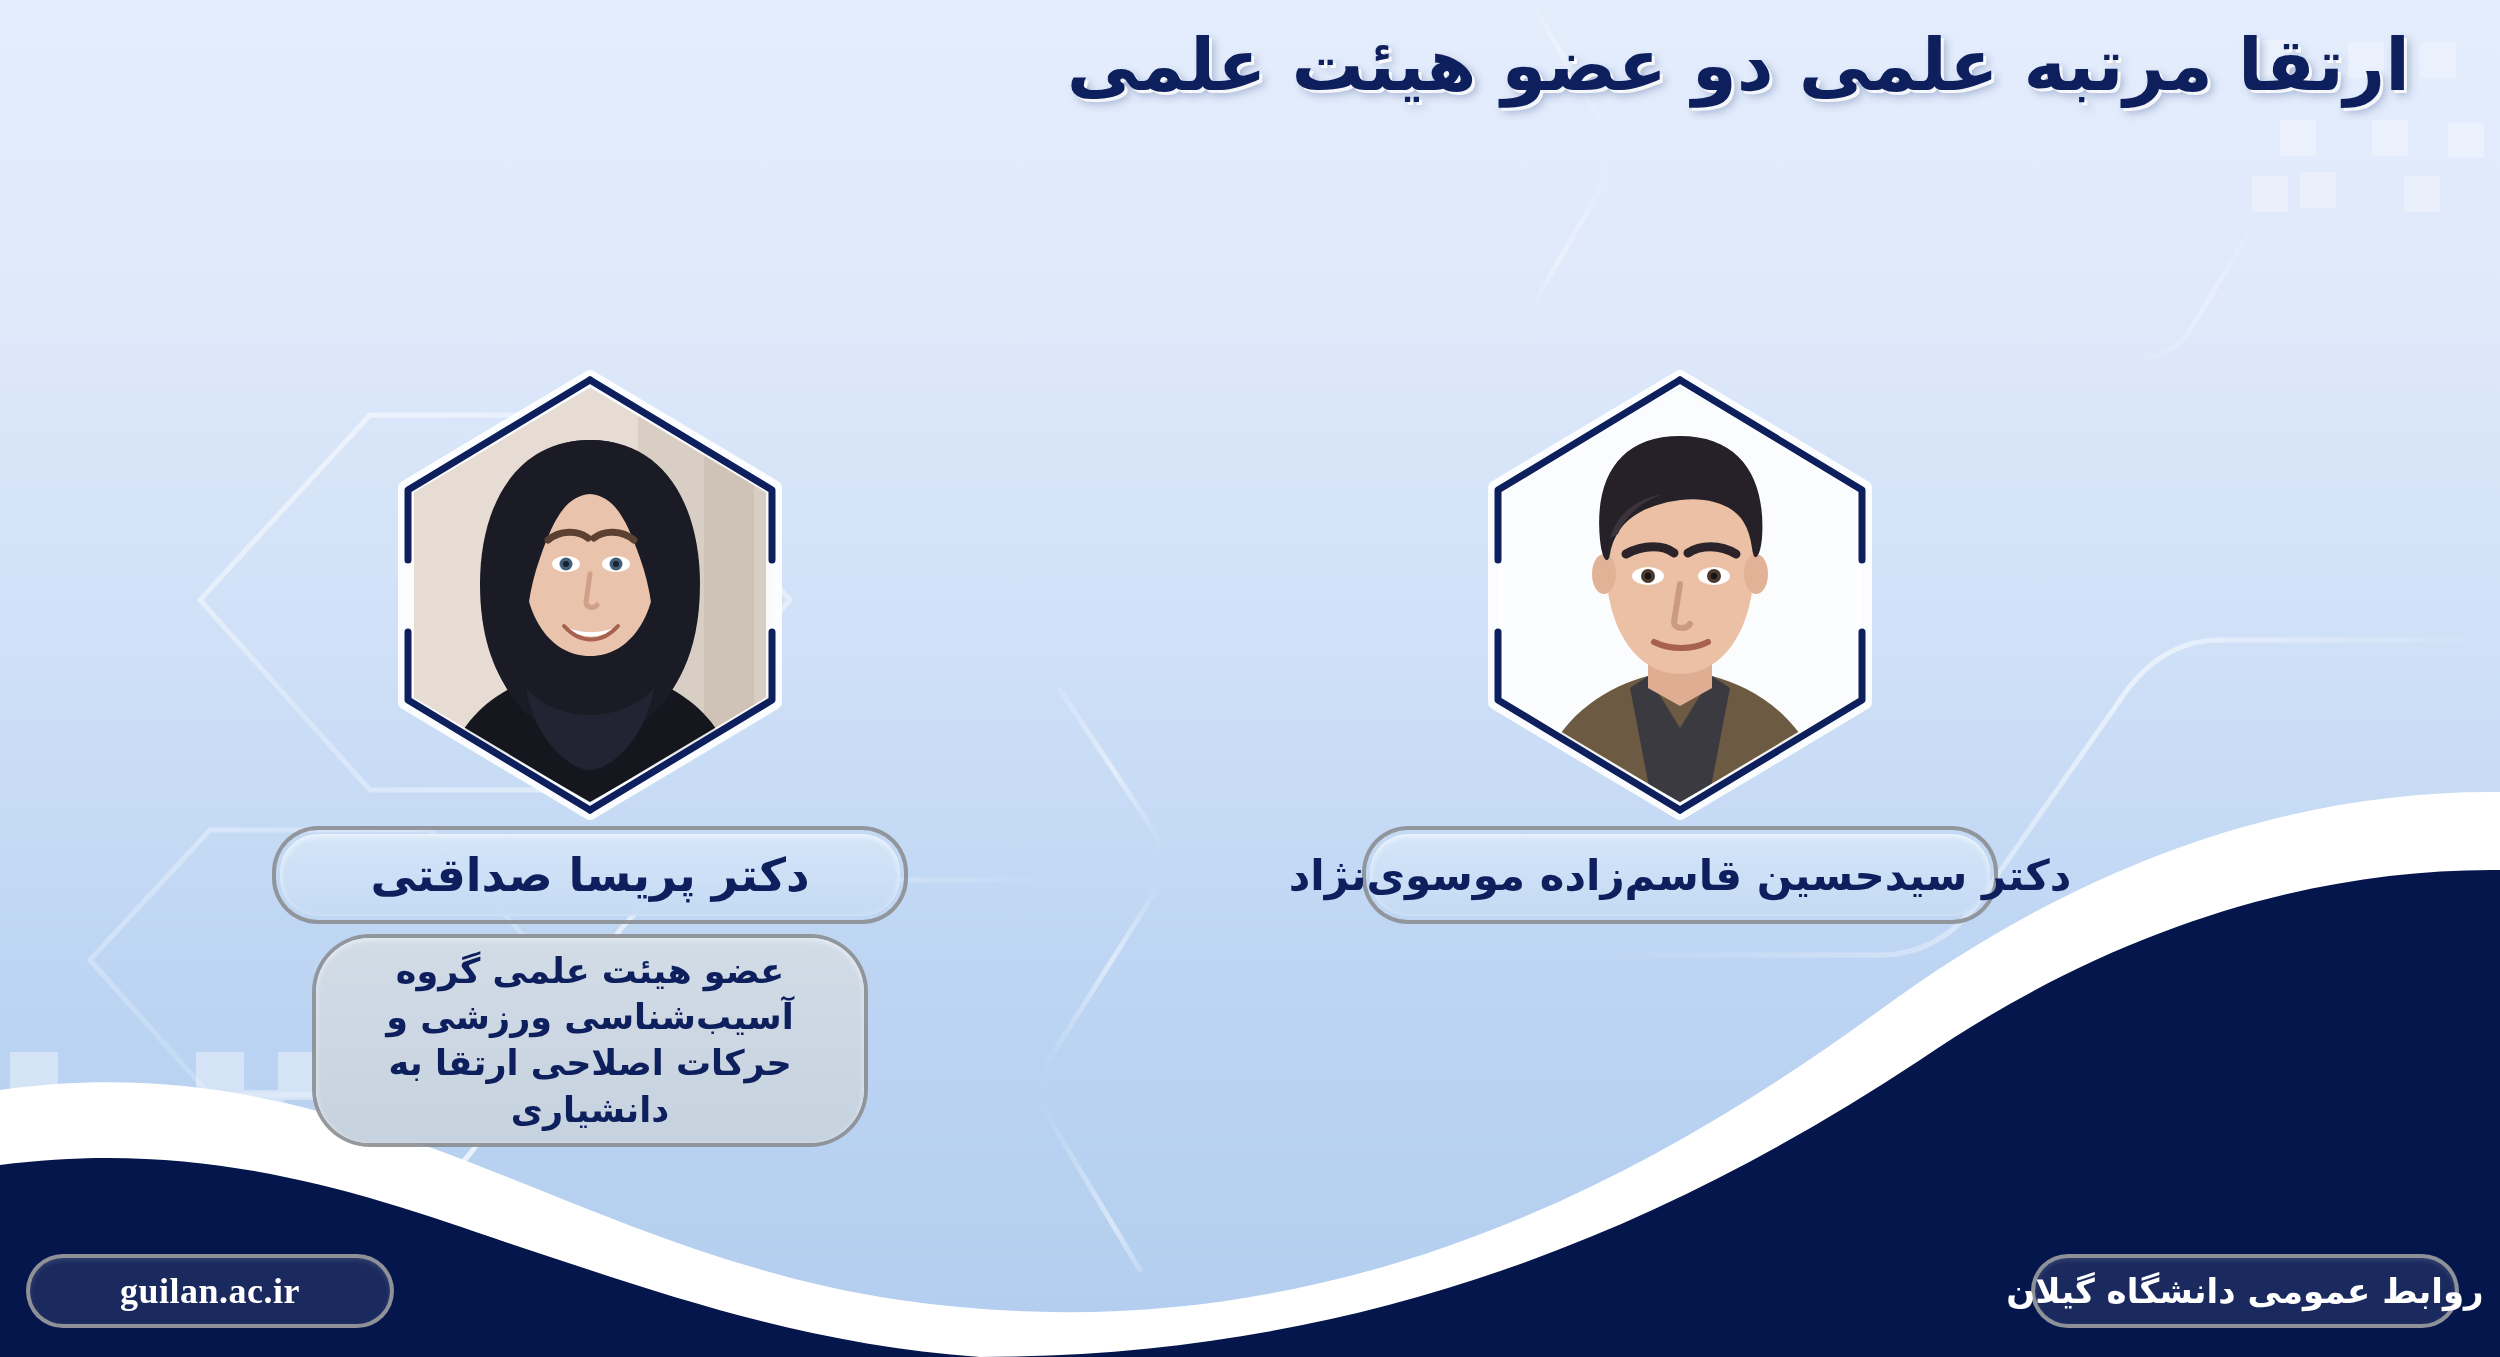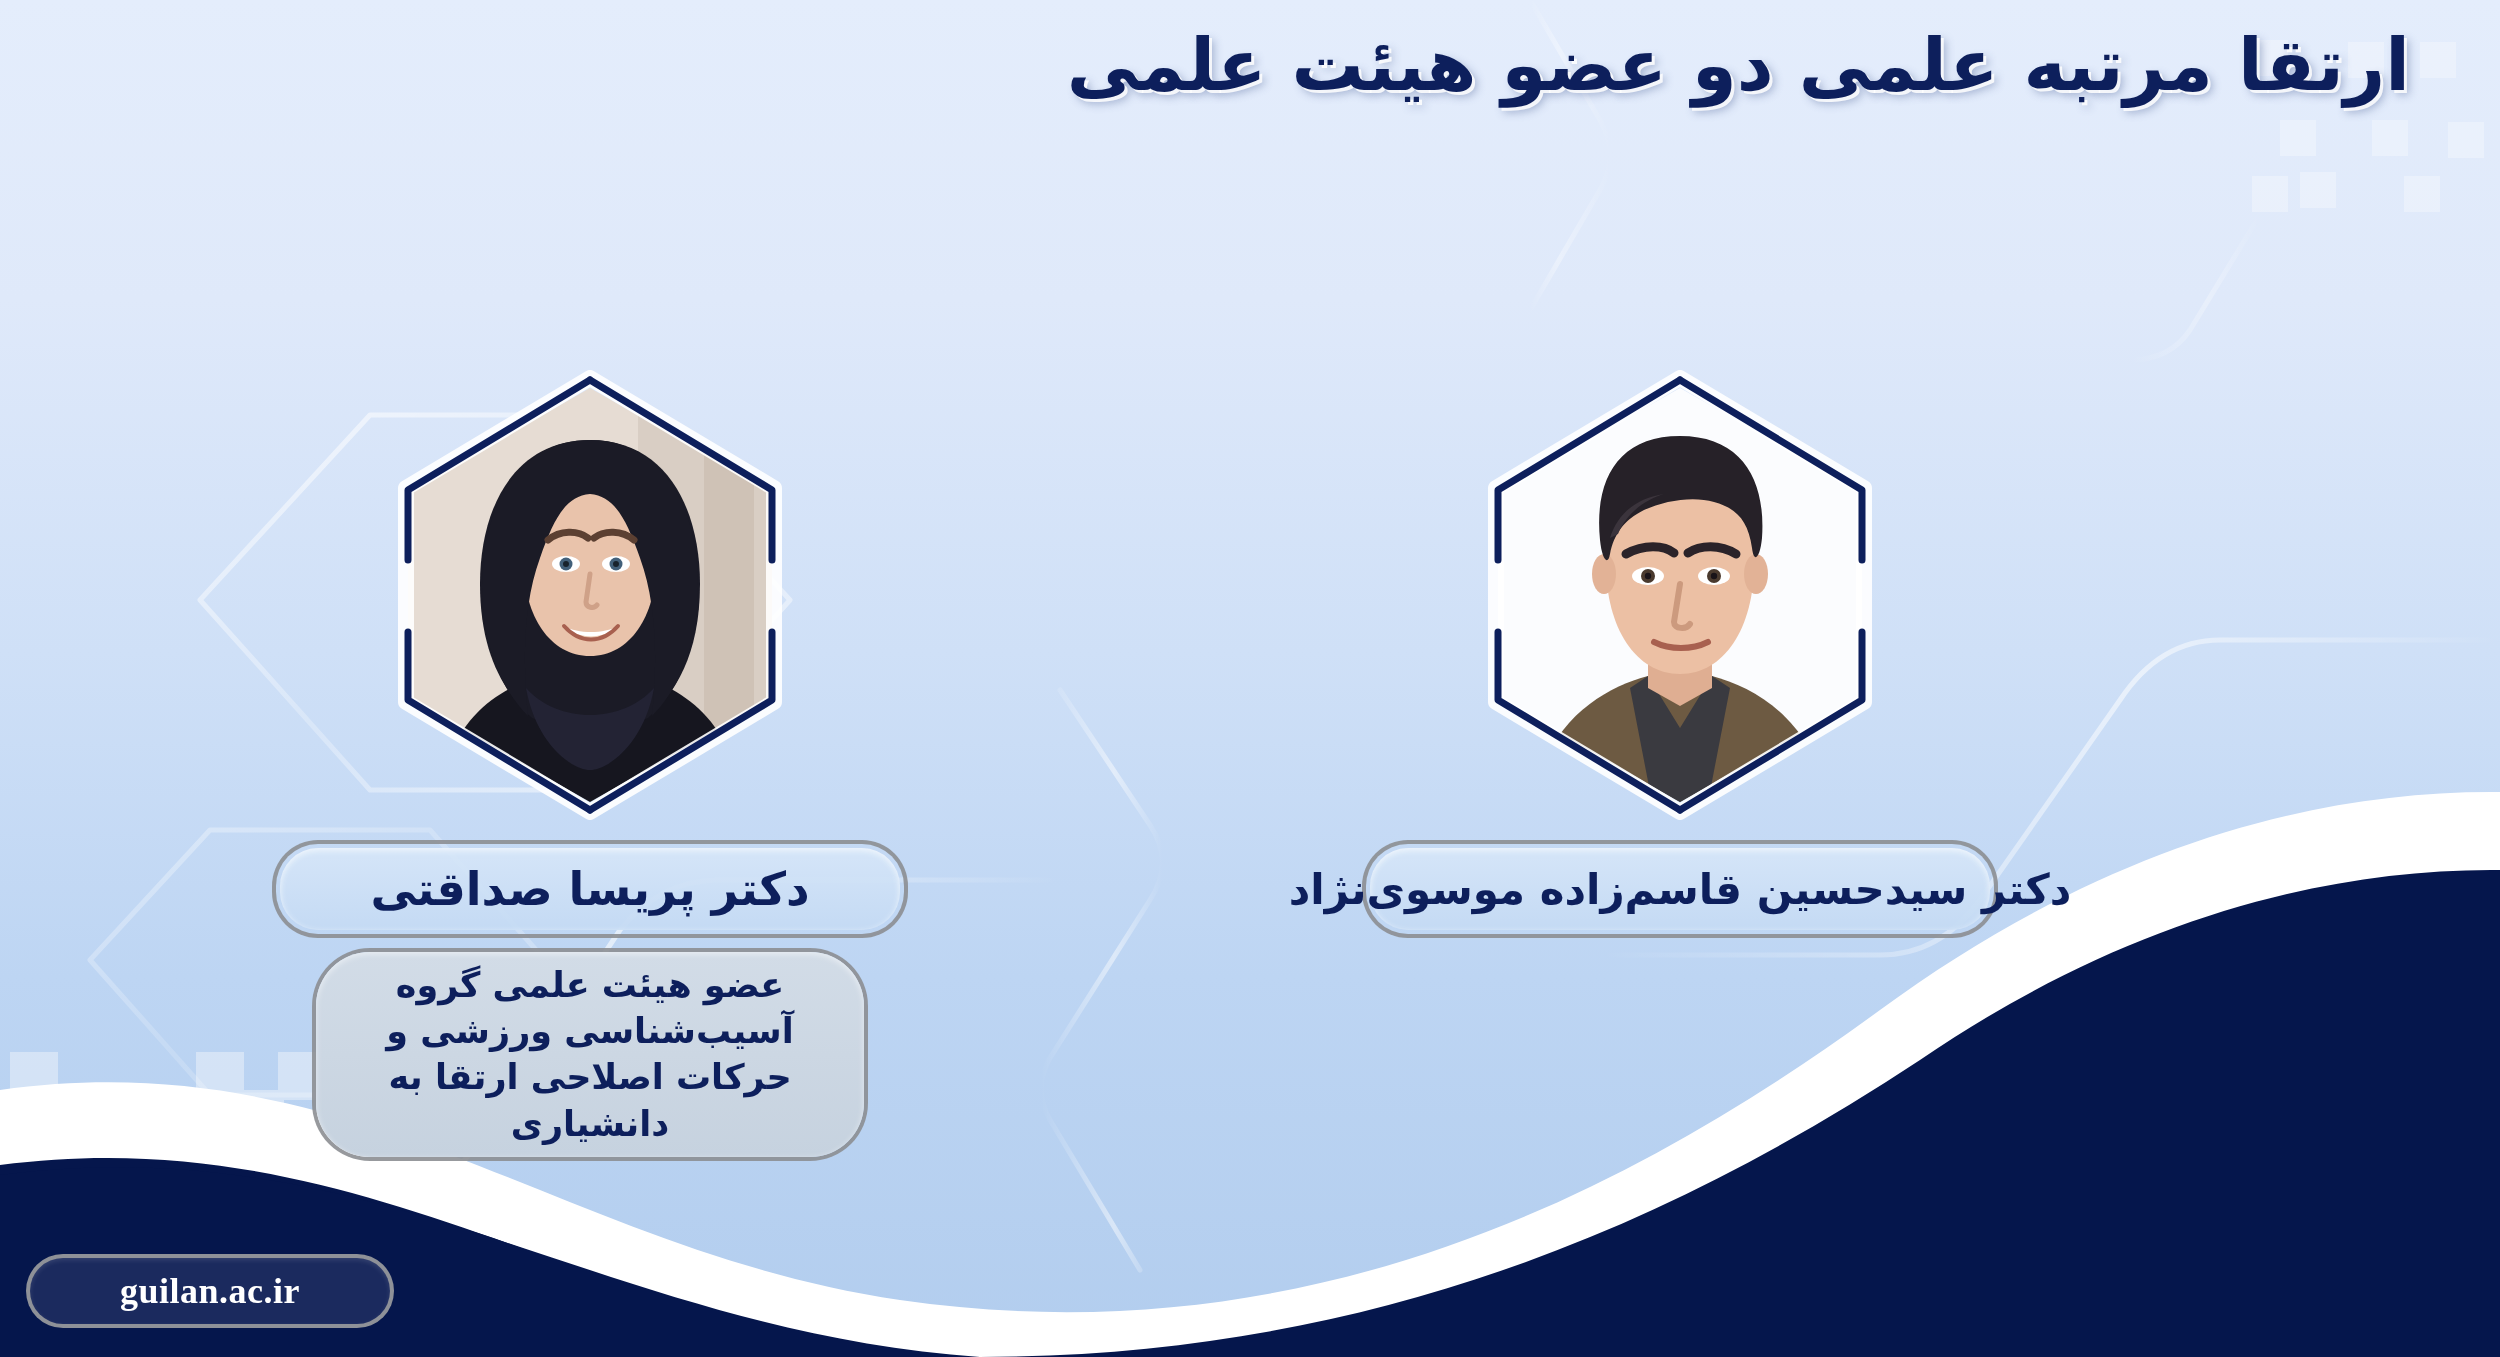--- a/index.html
+++ b/index.html
@@ -43,21 +43,21 @@
   }
   .hex-svg{position:absolute;left:0;top:0;}
   .hex-photo{
     position:absolute;left:18px;top:18px;width:364px;height:414px;
     clip-path:polygon(50% 0%,100% 25%,100% 75%,50% 100%,0% 75%,0% 25%);
     overflow:hidden;
   }
   .face-canvas{position:absolute;left:0;top:0;width:100%;height:100%;}
 
   .name-pill{
-    position:relative;margin:24px auto 0;width:620px;height:82px;
+    position:relative;margin:10px auto 0;width:620px;height:82px;
     border-radius:42px;
     background:linear-gradient(180deg,rgba(214,230,248,.95) 0%,rgba(196,218,243,.95) 100%);
     border:4px solid transparent;
     background-clip:padding-box;
     box-shadow:0 0 0 4px rgba(140,142,146,.9), inset 0 2px 6px rgba(255,255,255,.7);
     display:flex;align-items:center;justify-content:center;
   }
   .name-pill span{
     font-weight:bold;font-size:46px;color:#0d1f5c;direction:rtl;
     white-space:nowrap;letter-spacing:-.5px;
@@ -299,14 +299,17 @@
     </div>
 
     <div class="name-pill">
       <span>دکتر سیدحسین قاسم‌زاده موسوی‌نژاد</span>
     </div>
   </div>
 
   <div class="footer-pill site-pill">
     <span>guilan.ac.ir</span>
   </div>
+  <div class="footer-pill pr-pill">
+    <span>روابط عمومی دانشگاه گیلان</span>
+  </div>
 
 </div>
 
 </body></html>

